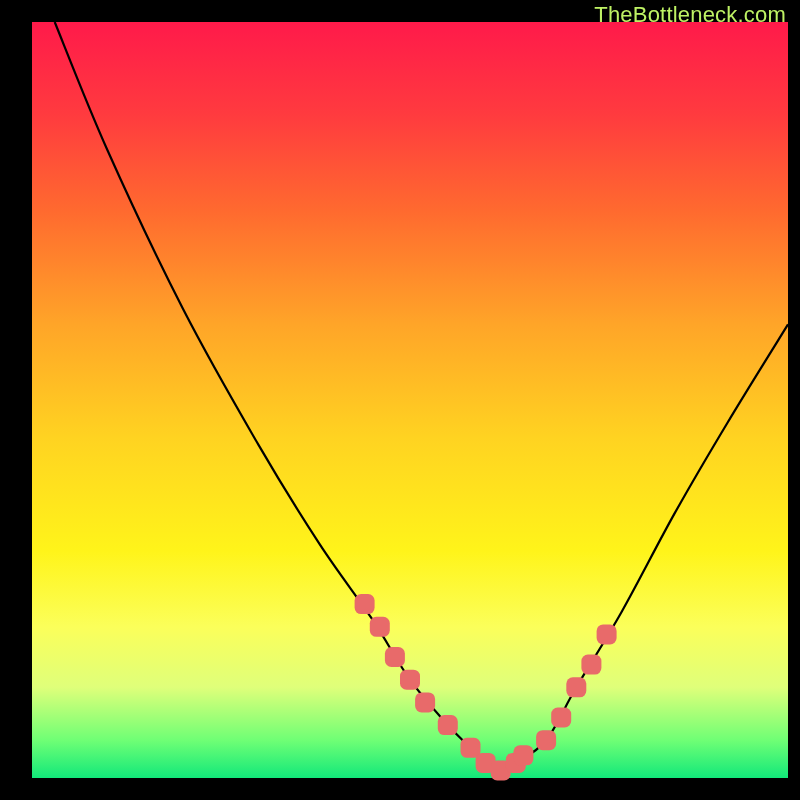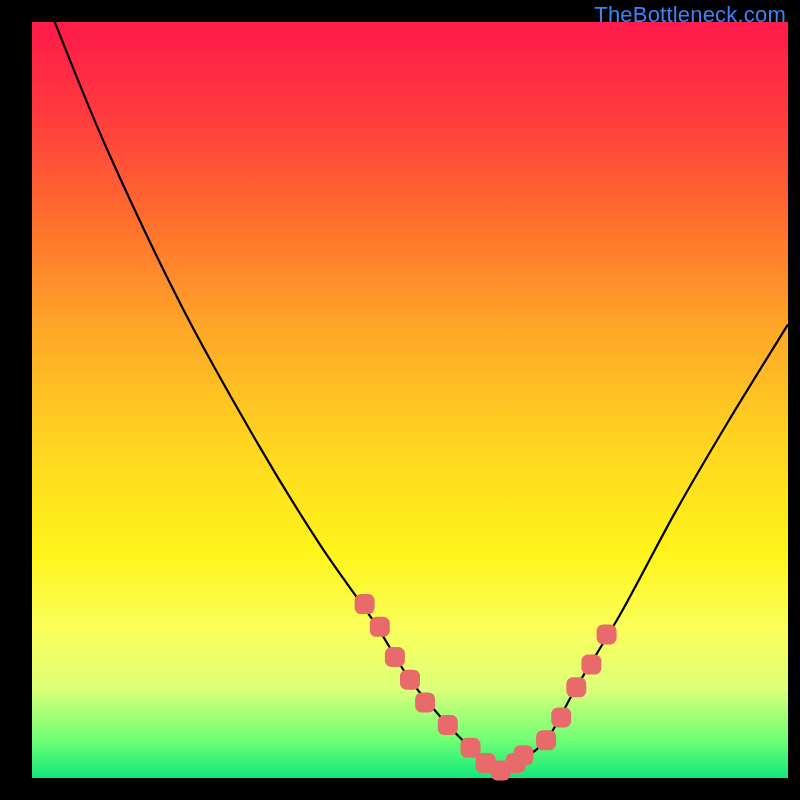--- a/index.html
+++ b/index.html
@@ -36,21 +36,21 @@
       #6fff75 95%,
       #12e87a 100%
     );
   }
   .watermark {
     position: absolute;
     top: 2px;
     right: 14px;
     font-family: Arial, Helvetica, sans-serif;
     font-size: 22px;
-    color: #3b82f6;
+    color: #bef264;
     font-weight: 500;
     letter-spacing: 0.2px;
   }
   svg.curve {
     position: absolute;
     left: 0;
     top: 0;
     width: 756px;
     height: 756px;
     overflow: visible;

